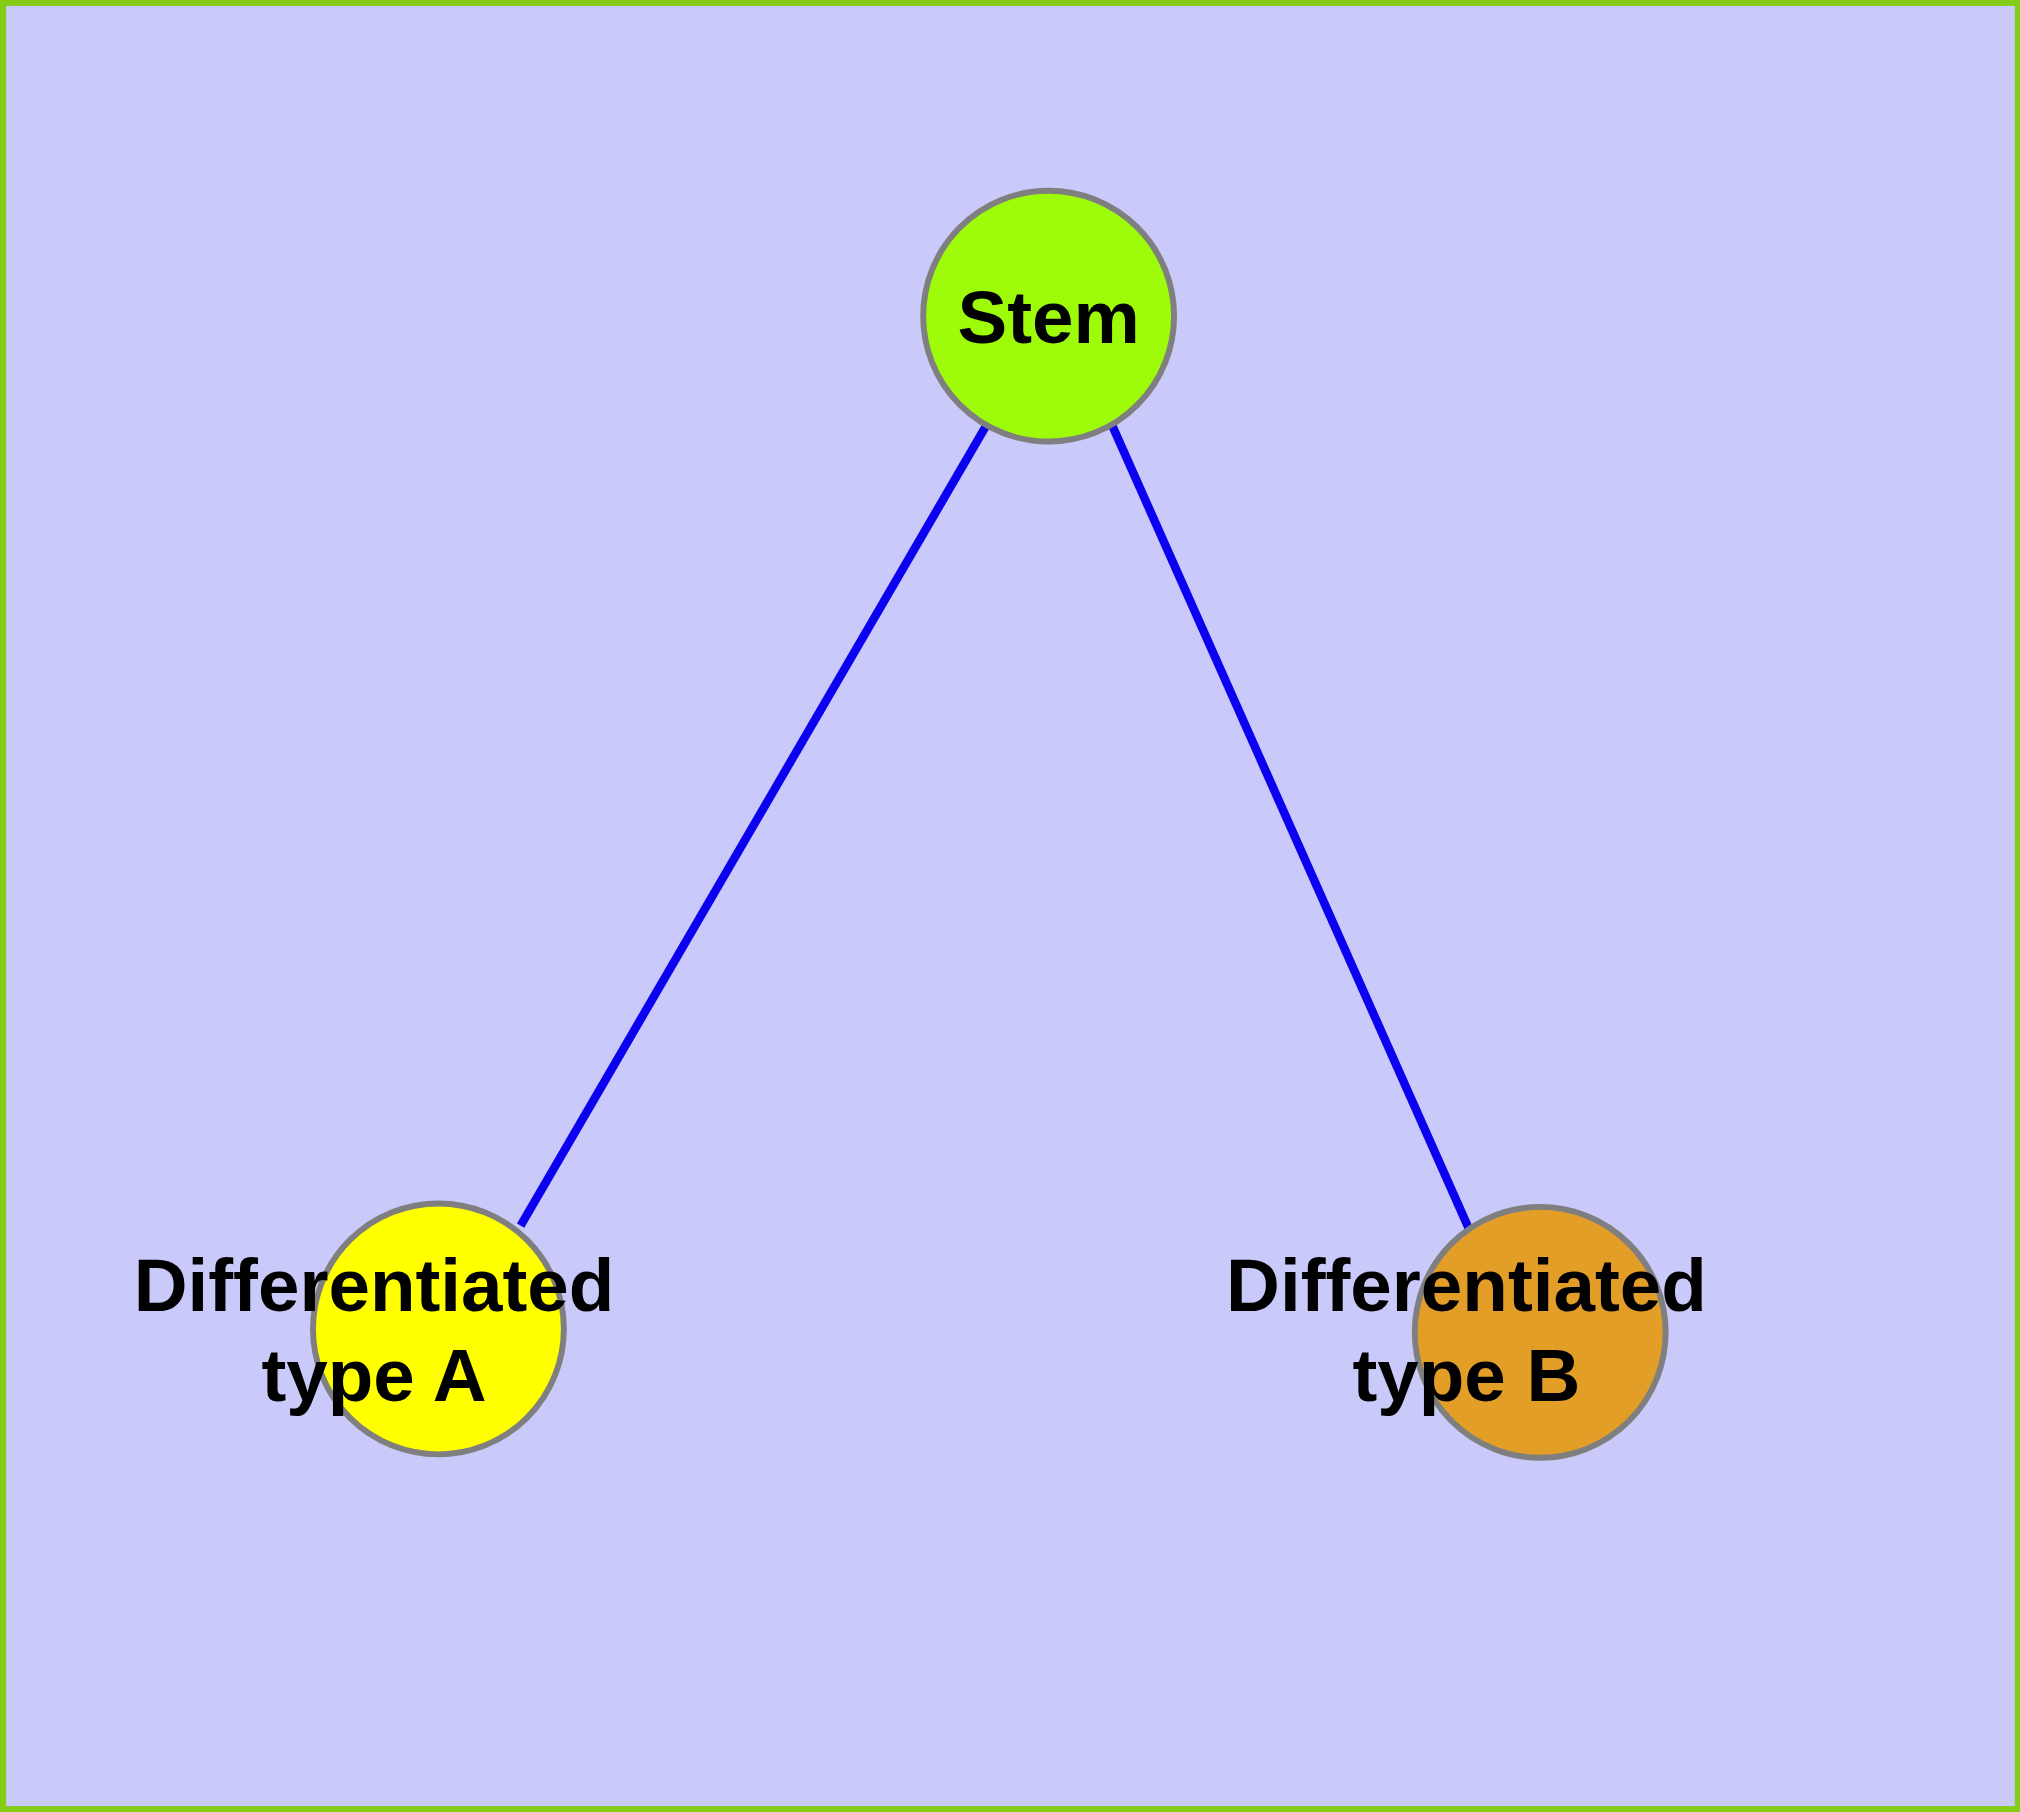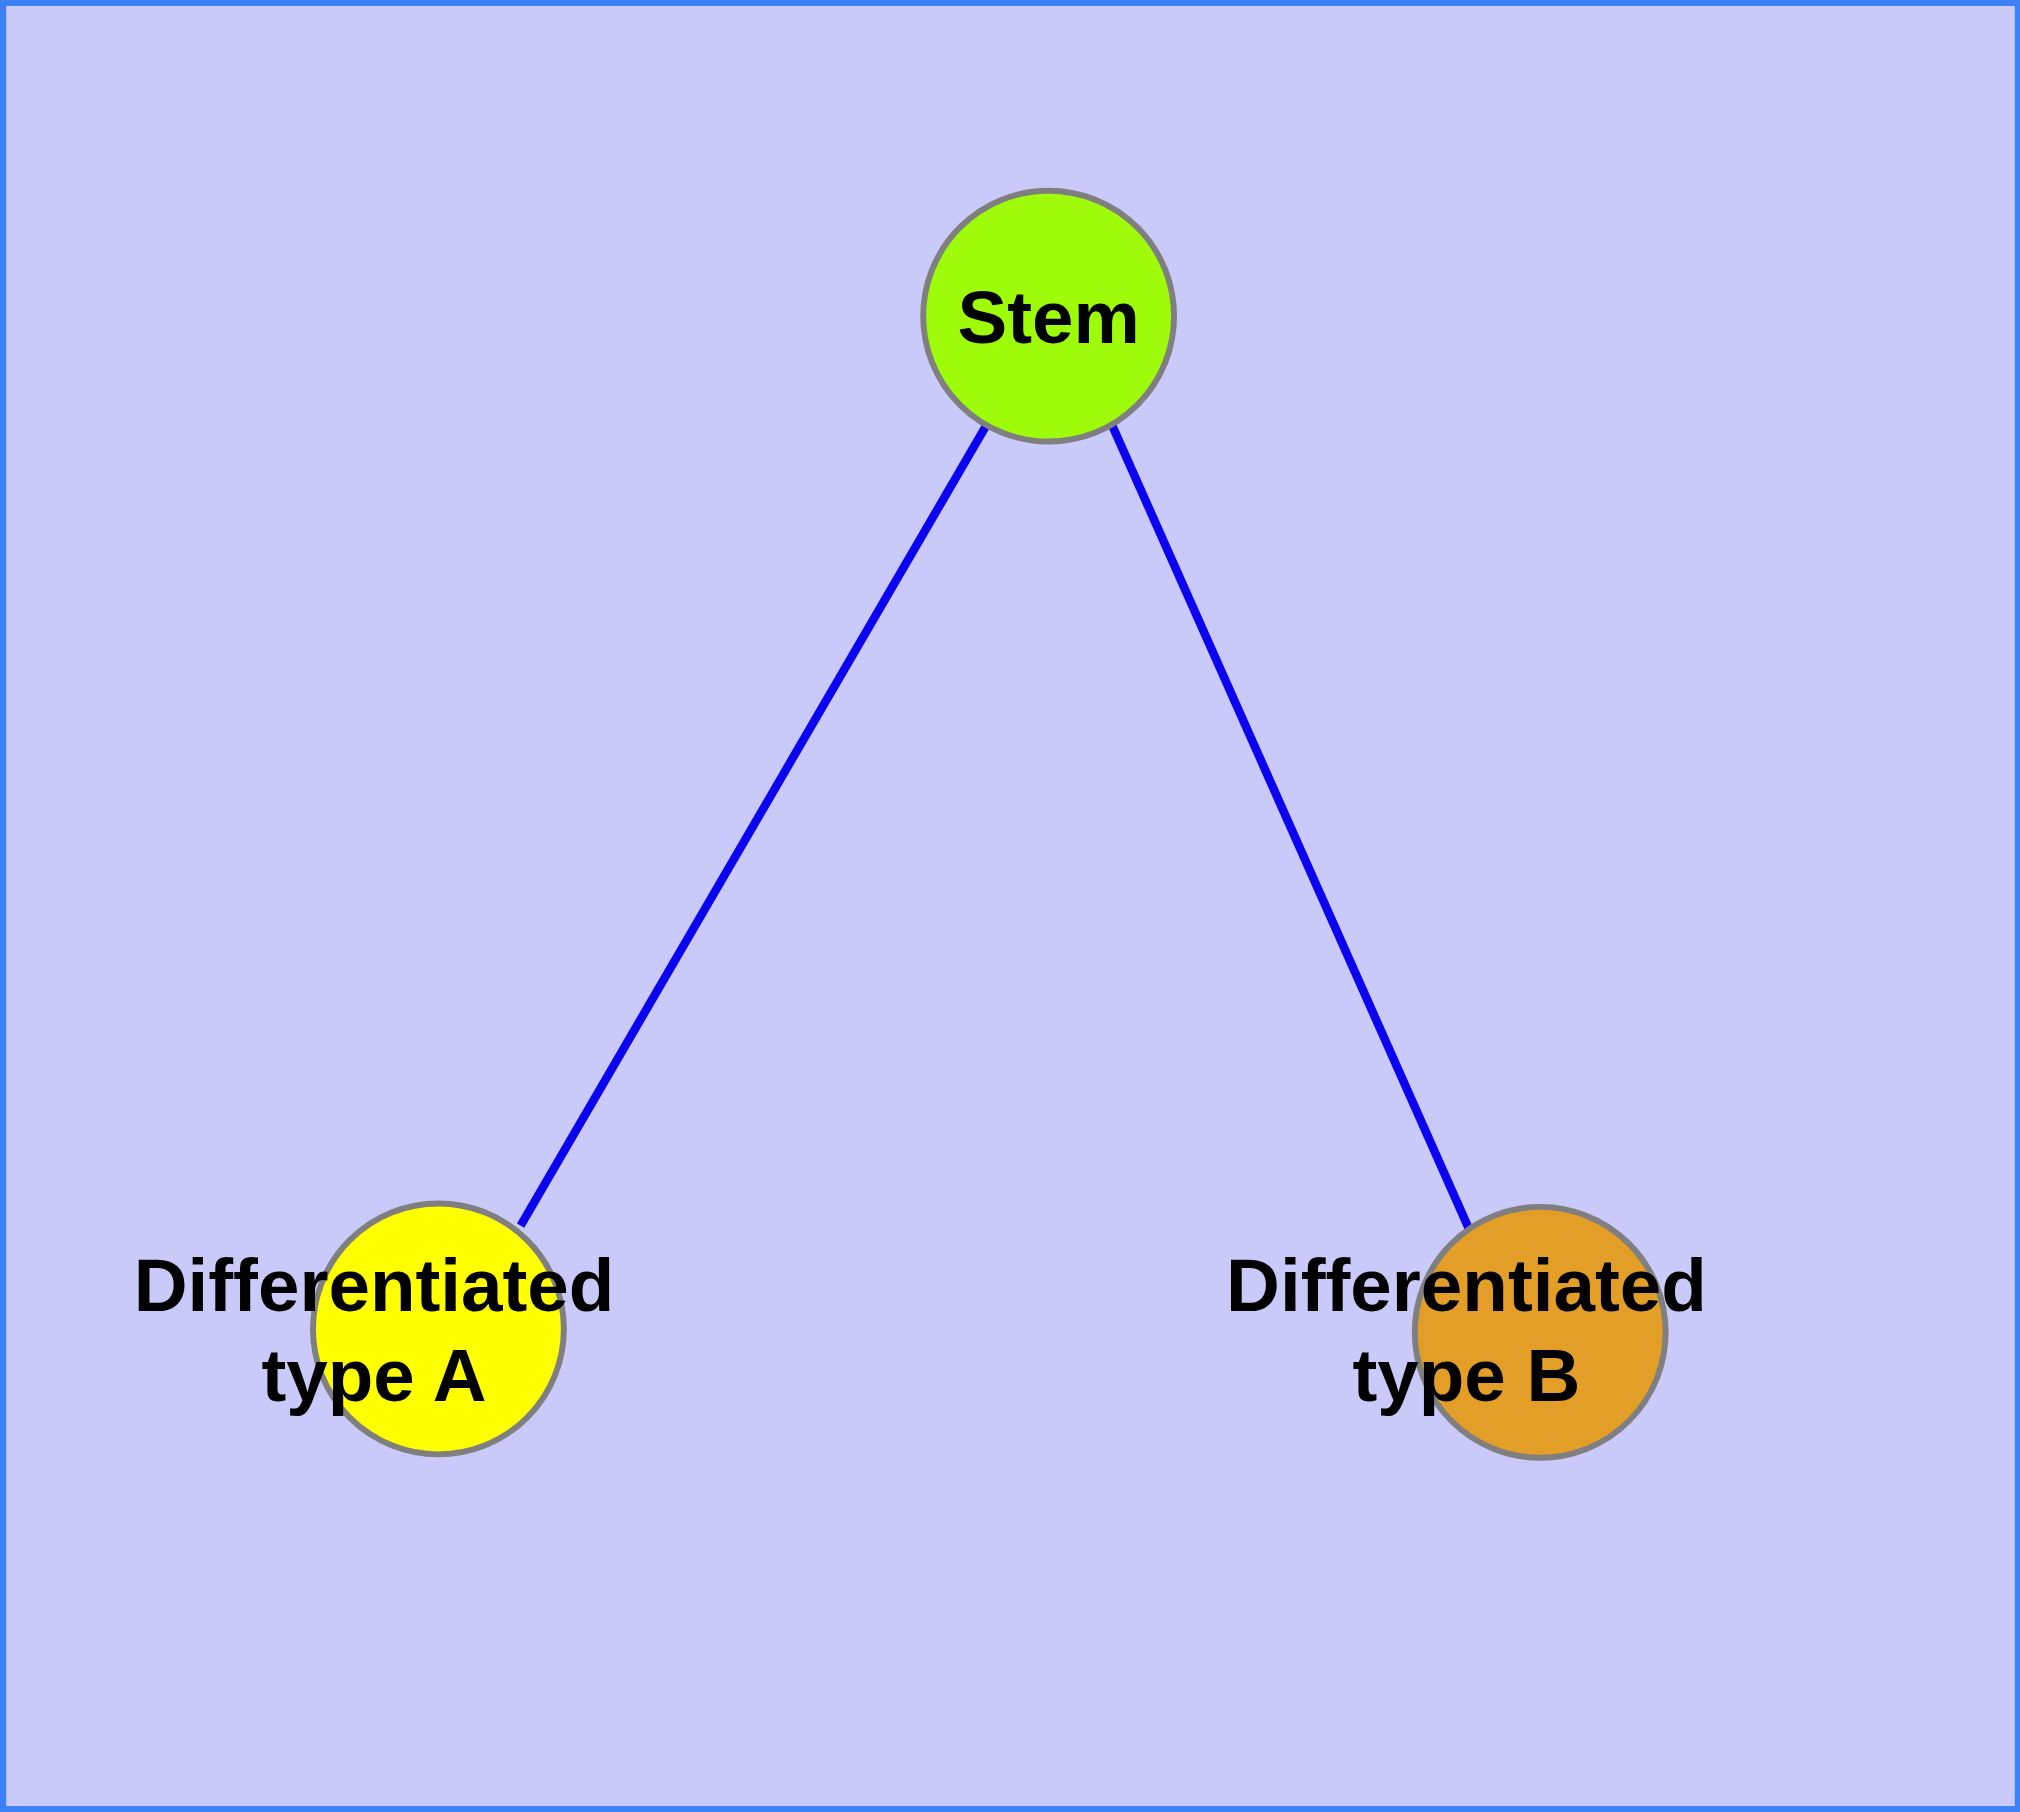--- a/index.html
+++ b/index.html
@@ -10,21 +10,21 @@
   body {
     width: 2021px;
     height: 1812px;
     overflow: hidden;
     font-family: "Liberation Sans", "DejaVu Sans", sans-serif;
   }
   #graph-canvas {
     position: relative;
     width: 2021px;
     height: 1812px;
-    background: #3b82f6;
+    background: #84cc16;
   }
   #graph-svg {
     position: absolute;
     top: 0;
     left: 0;
     width: 2021px;
     height: 1812px;
     display: block;
   }
   .node-label-text {

